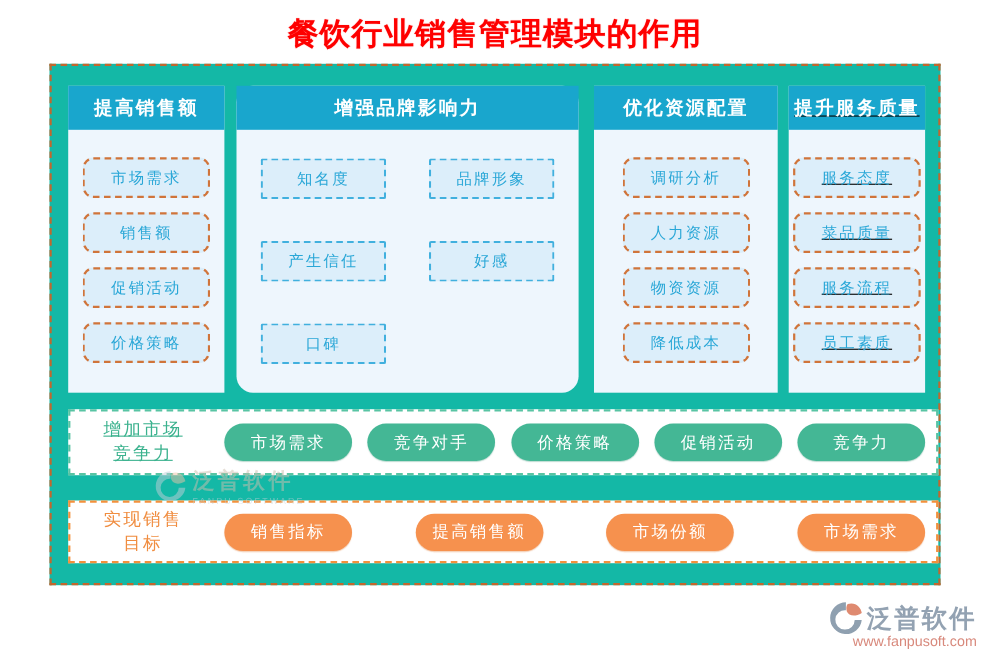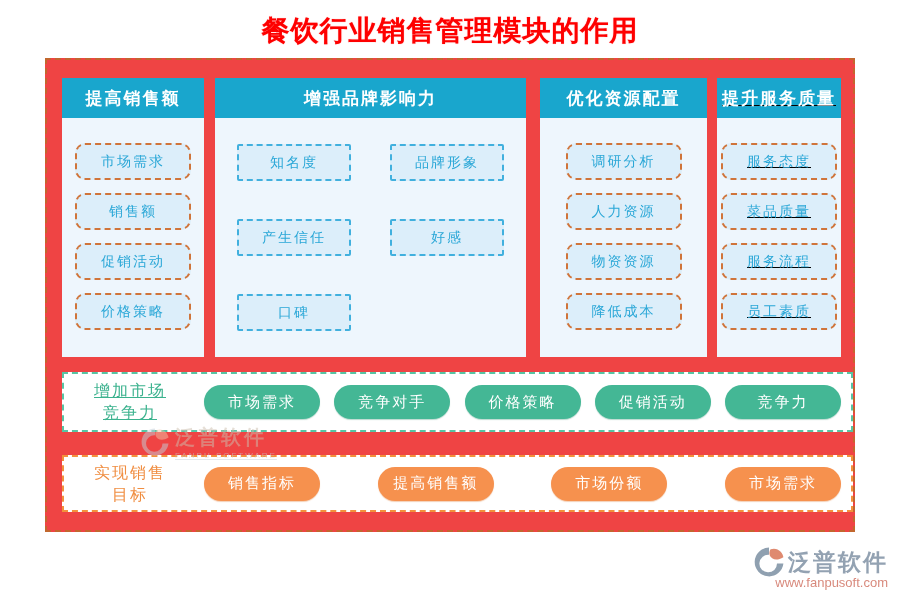--- a/index.html
+++ b/index.html
@@ -14,26 +14,26 @@
     position: absolute; top: 12px; left: 0; width: 100%;
     text-align: center;
     color: #fe0000; font-size: 28px; font-weight: bold;
     letter-spacing: 1px;
     text-shadow: 0 0 1px rgba(254,0,0,.45);
   }
   .container {
     position: absolute; left: 45px; top: 58px;
     width: 810px; height: 474px;
     border: 2px dashed #c2672e;
-    background: #ef4444;
+    background: #14b8a6;
   }
   
   .col { position: absolute; top: 18px; height: 279px; background: #eef6fd; }
   .col-1 { left: 15px;  width: 142px; }
-  .col-2 { left: 168px; width: 311px; }
+  .col-2 { left: 168px; width: 311px; border-radius: 15px; }
   .col-3 { left: 493px; width: 167px; }
   .col-4 { left: 670px; width: 124px; text-decoration: underline; }
   .col-header {
     height: 40px; background: #19a6cd; color: #ffffff;
     display: flex; align-items: center; justify-content: center;
     font-size: 17px; font-weight: bold; letter-spacing: 2px;
     font-family: "Liberation Serif", serif;
   }
   .col-items {
     display: flex; flex-direction: column; align-items: center;
@@ -74,21 +74,21 @@
   }
   .band-green  .pill { background: #44b795; box-shadow: 0 1px 1px rgba(60,150,120,.35); }
   .band-orange .pill { background: #f6914e; box-shadow: 0 1px 1px rgba(220,120,50,.35); }
   
   .watermark {
     position: absolute; left: 140px; top: 424px; z-index: 5;
     display: flex; align-items: center; gap: 5px;
     opacity: 0.5; pointer-events: none;
   }
   .watermark .wm-name { font-size: 20px; letter-spacing: 3px; color: #cdbfae; font-weight: bold; }
-  .watermark .wm-sub  { font-size: 8px;  letter-spacing: 2px; color: #c6d2da; text-decoration: underline; }
+  .watermark .wm-sub  { font-size: 8px;  letter-spacing: 2px; color: #c6d2da; }
   
   .footer-logo { position: absolute; right: 12px; top: 546px; z-index: 6; }
   .logo-row { display: flex; align-items: center; justify-content: flex-end; gap: 3px; }
   .logo-name {
     font-size: 23px; font-weight: bold; color: #93a2b2;
     letter-spacing: 2px; font-family: "Liberation Serif", serif;
   }
   .logo-url {
     text-align: right; font-size: 13px; color: #d8897c;
     font-family: Liberation Sans, sans-serif; margin-top: -3px;

